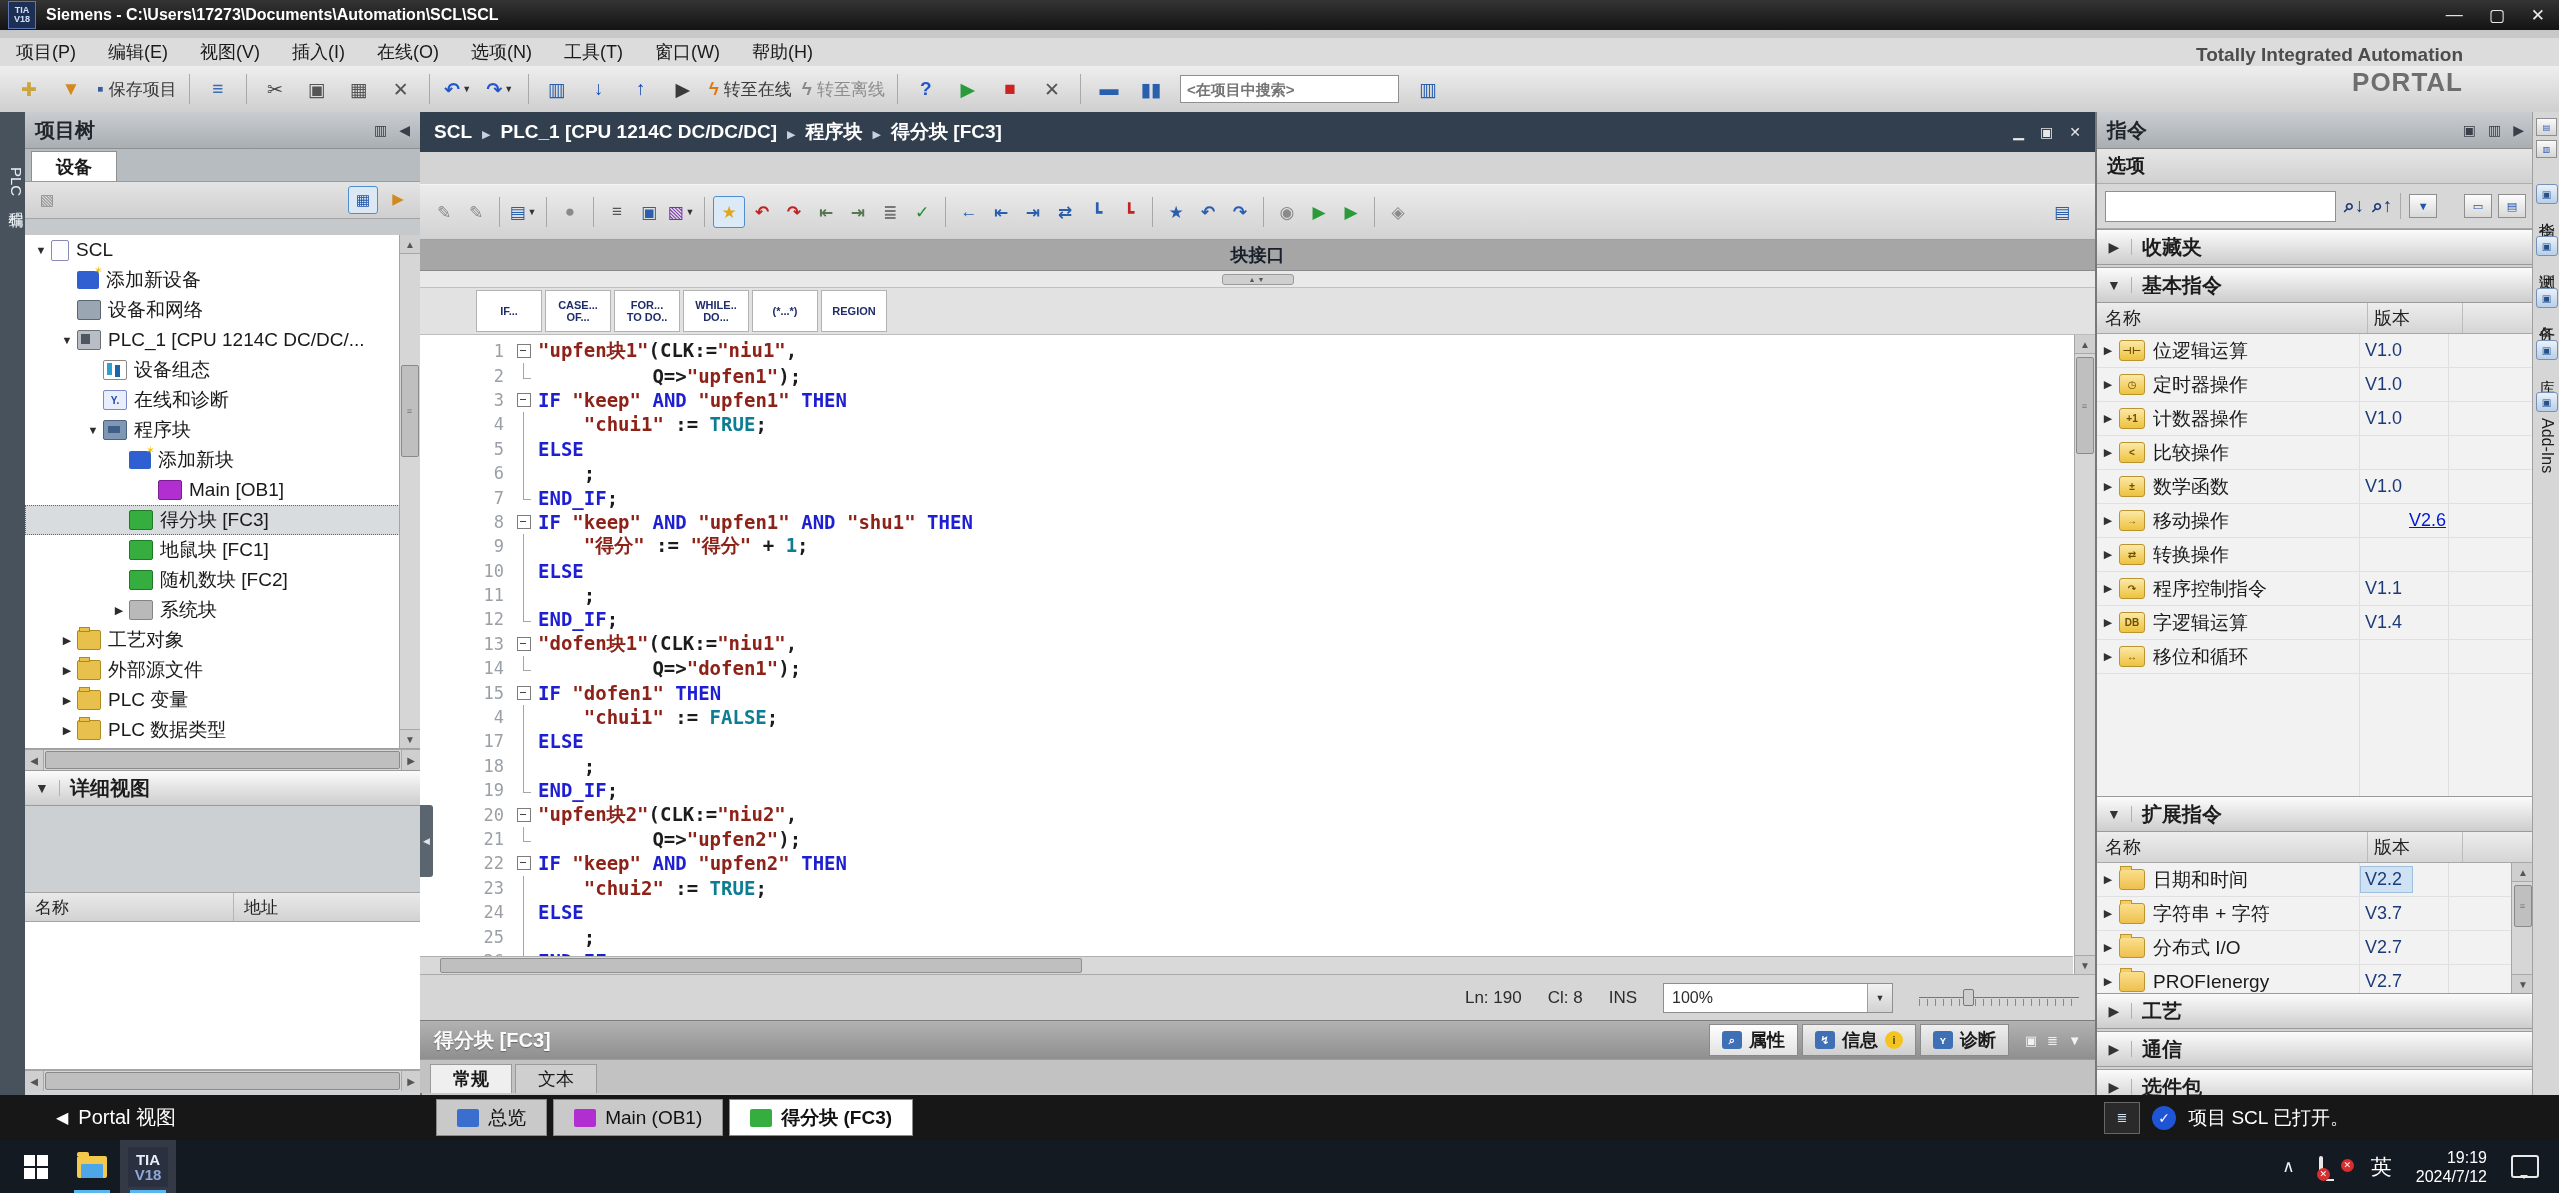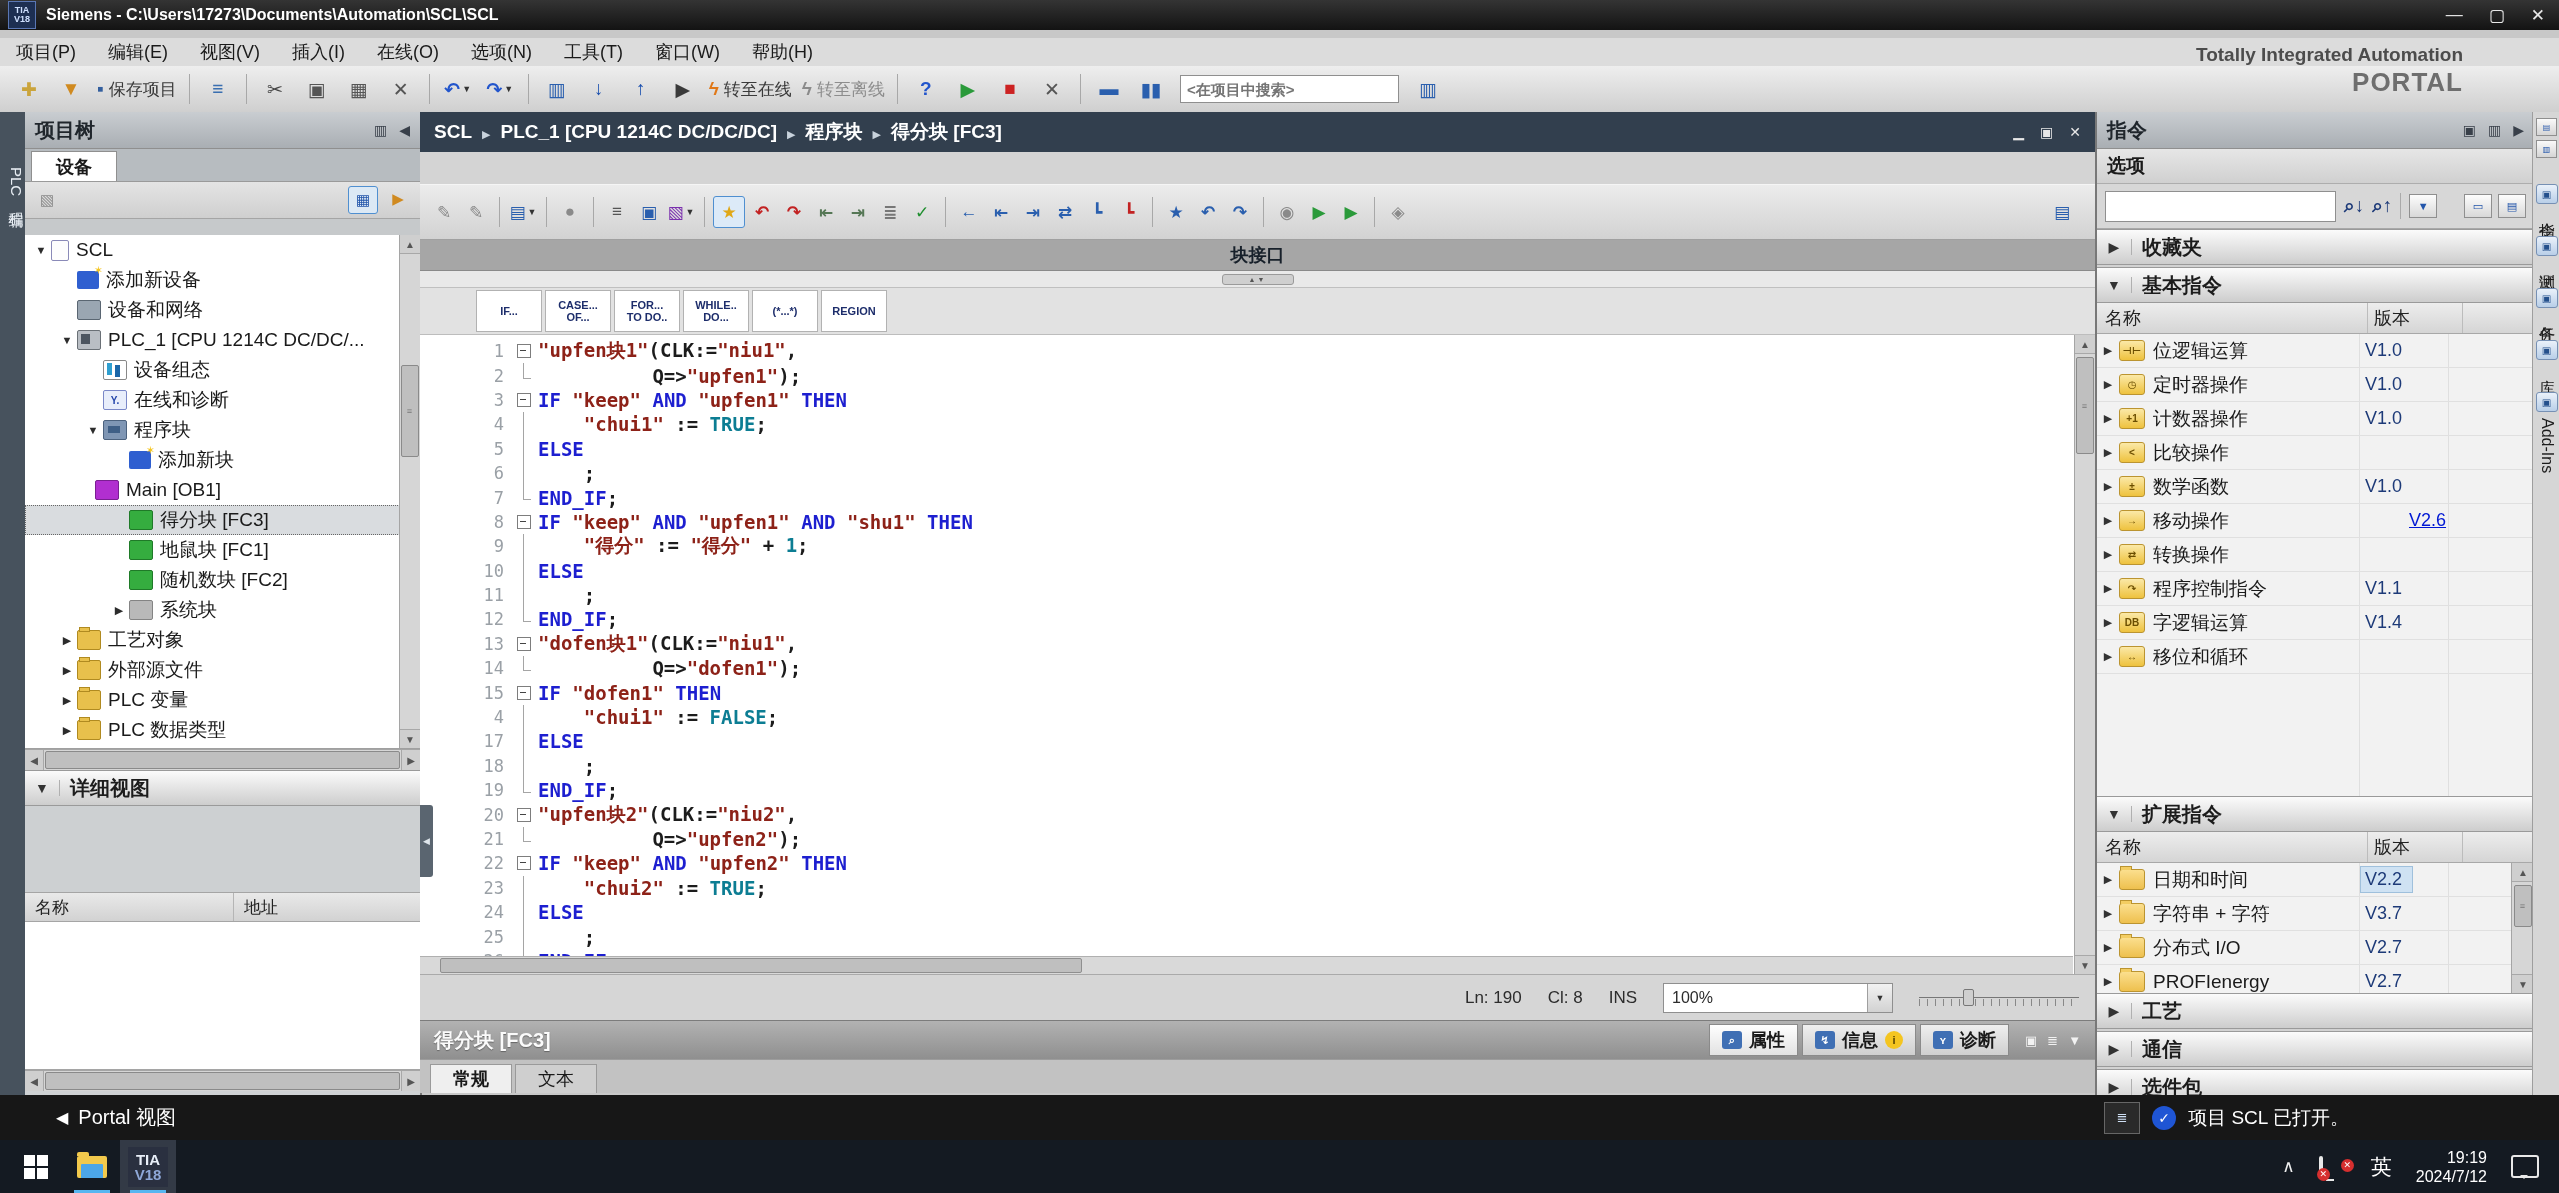--- a/index.html
+++ b/index.html
@@ -380,21 +380,21 @@
           <div class="trow" style="padding-left: 60px;">
             <span class="exp">▼</span>
             <span class="ticon ti-pfold"></span>
             <span>程序块</span>
           </div>
           <div class="trow" style="padding-left: 86px;">
             <span class="exp"></span>
             <span class="ticon ti-addb"></span>
             <span>添加新块</span>
           </div>
-          <div class="trow" style="padding-left: 52px;">
+          <div class="trow" style="padding-left: 115px;">
             <span class="exp"></span>
             <span class="ticon ti-ob"></span>
             <span>Main [OB1]</span>
           </div>
           <div class="trow sel" style="padding-left: 86px;">
             <span class="exp"></span>
             <span class="ticon ti-fc"></span>
             <span>得分块 [FC3]</span>
           </div>
           <div class="trow" style="padding-left: 86px;">
@@ -1014,20 +1014,34 @@
           <span class="rlb">Add-Ins</span>
         </div>
       </div>
   </div>
 
   <div id="appbar" class="abs">
     <span id="portalbtn">
       <span class="arr">◀</span>
       <span>Portal 视图</span>
     </span>
+    <span id="ab-btns">
+        <span class="abbtn">
+          <span class="abchip" style="background: rgb(58, 111, 208);"></span>
+          <span>总览</span>
+        </span>
+        <span class="abbtn">
+          <span class="abchip" style="background: rgb(177, 47, 208);"></span>
+          <span>Main (OB1)</span>
+        </span>
+        <span class="abbtn on">
+          <span class="abchip" style="background: rgb(53, 173, 63);"></span>
+          <span>得分块 (FC3)</span>
+        </span>
+      </span>
     <span id="ab-status">
       <span id="ab-ico">≣</span>
       <span id="ab-check">✓</span>
       <span>项目 SCL 已打开。</span>
     </span>
   </div>
 
   <div id="taskbar" class="abs">
     <span class="tb-ico" style="margin-left:8px;">
       <span id="start-logo">

